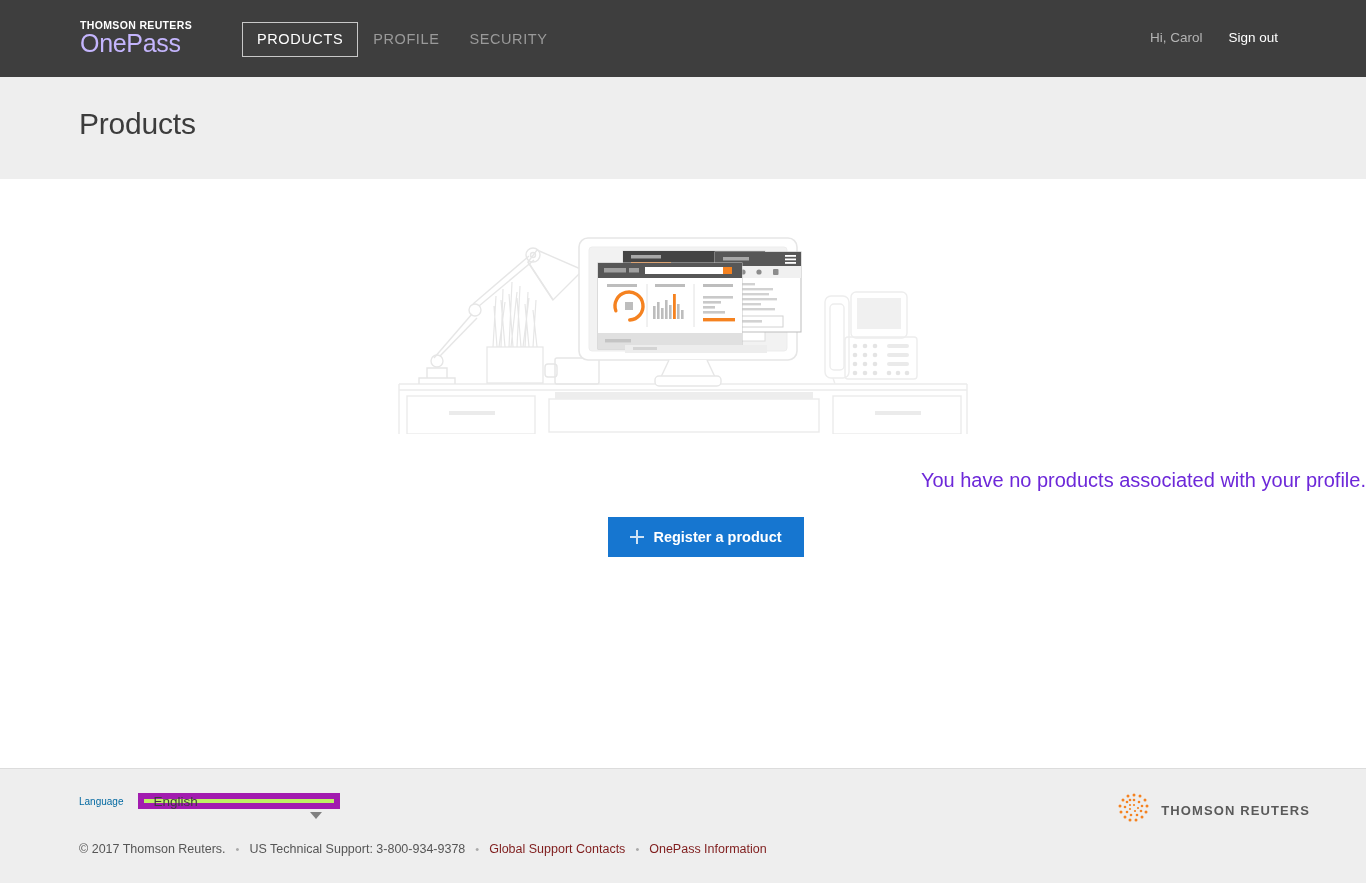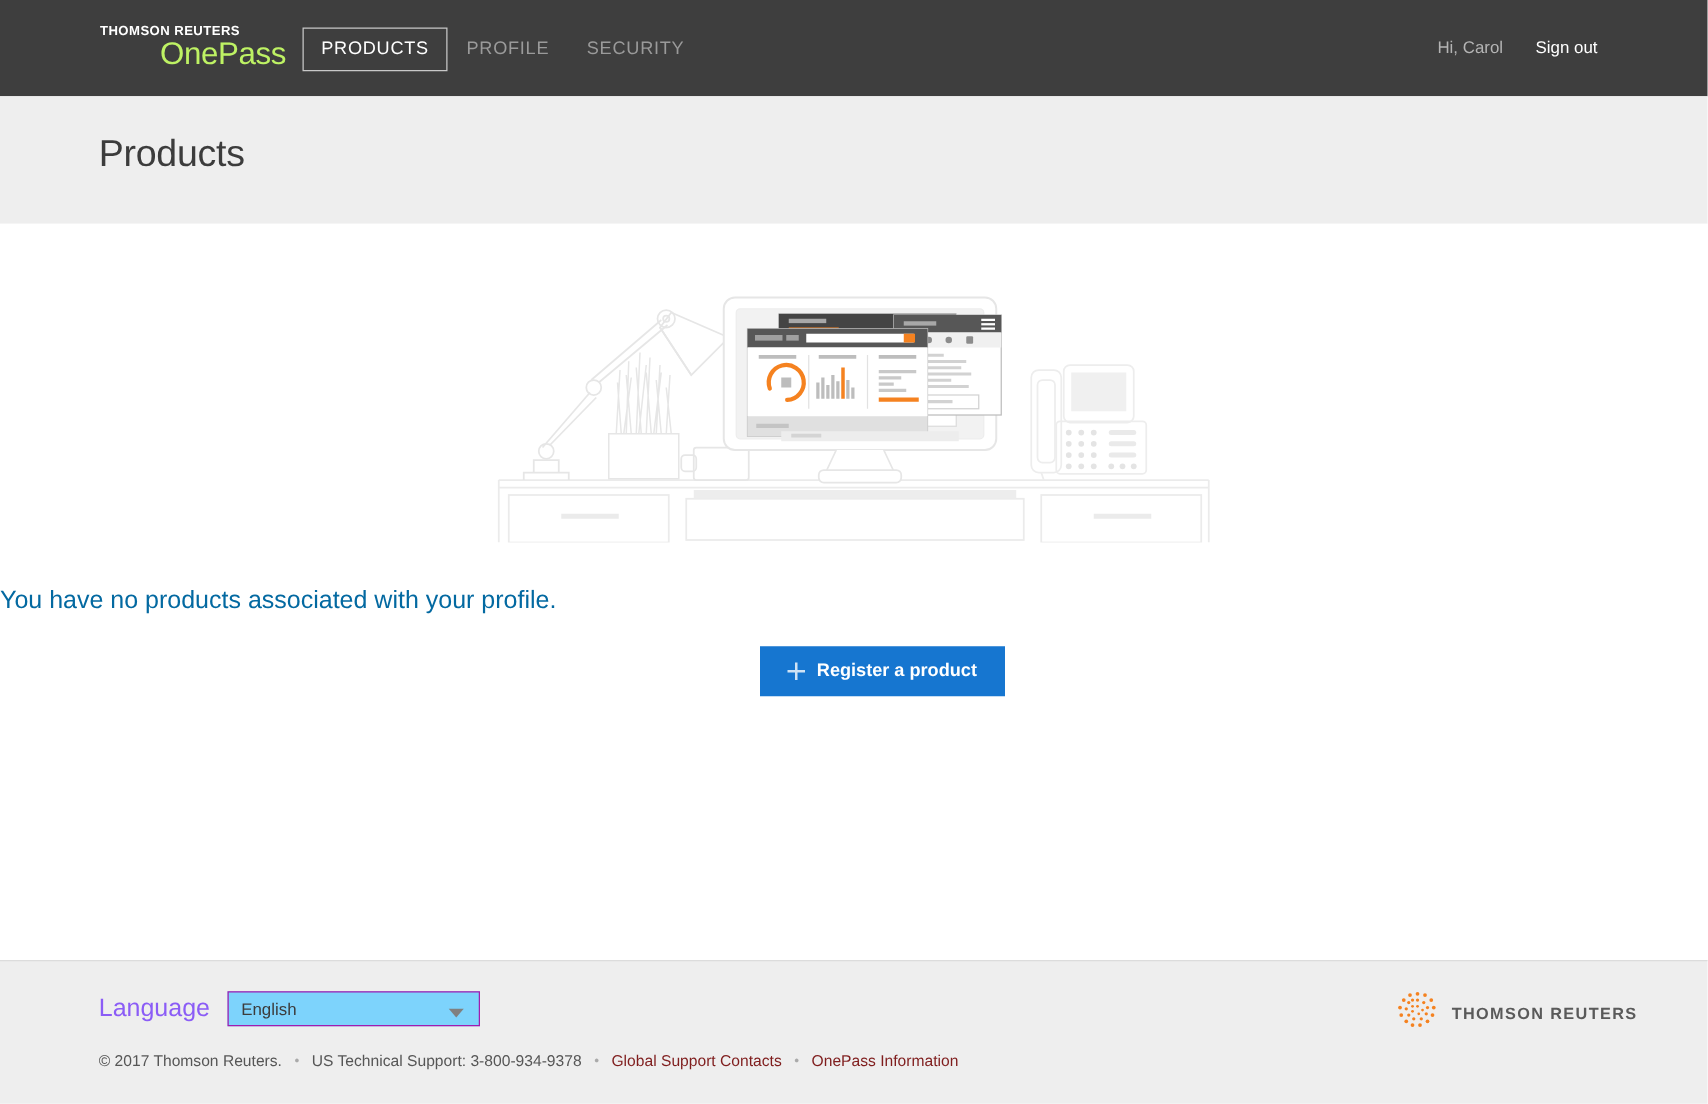--- a/index.html
+++ b/index.html
@@ -21,24 +21,23 @@
   .logo-block {
     position: absolute; left: 80px; top: 19px;
     width: 160px;
   }
   .logo-top {
     font-size: 10.5px; font-weight: bold; color: #ffffff;
     letter-spacing: 0.35px; line-height: 12px;
     text-transform: uppercase;
   }
   .logo-bottom {
-    font-size: 25px; color: #bef264; line-height: 27px;
+    font-size: 25px; color: #c4b5fd; line-height: 27px;
     font-weight: 400; letter-spacing: -0.3px;
     margin-top: -1px;
-    margin-left: 48px;
   }
   .nav {
     position: absolute; left: 242px; top: 22px;
     display: flex; align-items: center; gap: 0px;
   }
   .nav-item {
     font-size: 14.5px; letter-spacing: 0.6px;
     padding: 8px 14px; cursor: pointer;
     color: #9a9a9a; background: transparent;
     border: 1px solid transparent;
@@ -74,22 +73,22 @@
     background: #ffffff;
   }
   .illustration {
     position: absolute; left: 50%; transform: translateX(-50%);
     top: 55px; width: 580px; height: 200px;
   }
   .illustration svg { display: block; }
 
   .empty-msg {
     position: absolute; top: 290px; left: 0; width: 100%;
-    text-align: left;
-    font-size: 20px; color: #0369a1; font-weight: 400;
+    text-align: right;
+    font-size: 20px; color: #6d28d9; font-weight: 400;
   }
   .register-btn-wrap {
     position: absolute; top: 338px; left: 0; width: 100%;
     display: flex; justify-content: center;
   }
   .register-btn {
     background: #1676d0; color: #ffffff;
     border: none; cursor: pointer;
     height: 40px; padding: 0 22px;
     display: flex; align-items: center; gap: 9px;
@@ -111,24 +110,24 @@
   .footer {
     position: absolute; top: 768px; left: 0;
     width: 1366px; height: 115px;
     background: #eeeeee;
     border-top: 1px solid #dcdcdc;
   }
   .lang-row {
     position: absolute; left: 79px; top: 24px;
     display: flex; align-items: center; gap: 14px;
   }
-  .lang-label { font-size: 20px; color: #8b5cf6; }
+  .lang-label { font-size: 10px; color: #0369a1; }
   .lang-select {
-    width: 202px; height: 28px;
-    background: #7dd3fc; border: 1px solid #a21caf;
+    width: 202px; height: 16px;
+    background: #bef264; border: 6px solid #a21caf;
     display: flex; align-items: center;
     padding: 0 10px; position: relative; cursor: pointer;
   }
   .lang-value { font-size: 13.5px; color: #3c3c3c; }
   .caret {
     position: absolute; right: 12px; top: 13px;
     width: 0; height: 0;
     border-left: 6px solid transparent;
     border-right: 6px solid transparent;
     border-top: 7px solid #808080;

